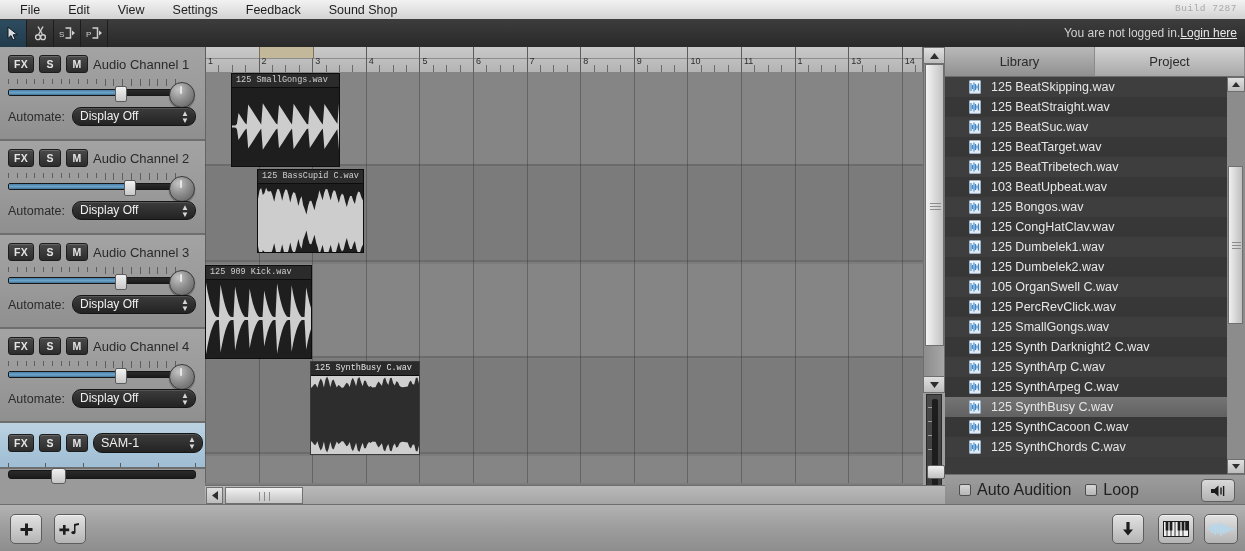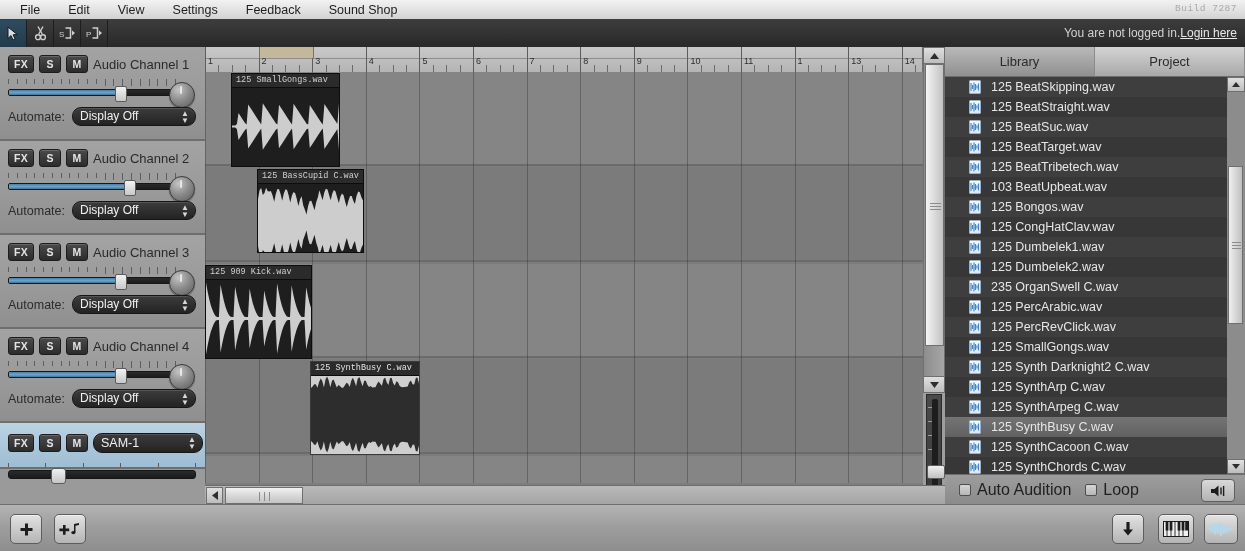--- a/index.html
+++ b/index.html
@@ -680,27 +680,21 @@
         <div class="fitem">
           <span class="ficon"><svg width="10" height="12" viewBox="0 0 10 12">
               <path d="M1 2 L1 10 M2.5 4 L2.5 8 M4 1.5 L4 10.5 M5.5 3 L5.5 9 M7 4.5 L7 7.5 M8.5 2.5 L8.5 9.5" stroke="#3f87c8" stroke-width="1.1"></path>
             </svg></span>
           <span>125 Dumbelek2.wav</span>
         </div>
         <div class="fitem">
           <span class="ficon"><svg width="10" height="12" viewBox="0 0 10 12">
               <path d="M1 2 L1 10 M2.5 4 L2.5 8 M4 1.5 L4 10.5 M5.5 3 L5.5 9 M7 4.5 L7 7.5 M8.5 2.5 L8.5 9.5" stroke="#3f87c8" stroke-width="1.1"></path>
             </svg></span>
-          <span>235 OrganSwell C.wav</span>
-        </div>
-        <div class="fitem">
-          <span class="ficon"><svg width="10" height="12" viewBox="0 0 10 12">
-              <path d="M1 2 L1 10 M2.5 4 L2.5 8 M4 1.5 L4 10.5 M5.5 3 L5.5 9 M7 4.5 L7 7.5 M8.5 2.5 L8.5 9.5" stroke="#3f87c8" stroke-width="1.1"></path>
-            </svg></span>
-          <span>125 PercArabic.wav</span>
+          <span>105 OrganSwell C.wav</span>
         </div>
         <div class="fitem">
           <span class="ficon"><svg width="10" height="12" viewBox="0 0 10 12">
               <path d="M1 2 L1 10 M2.5 4 L2.5 8 M4 1.5 L4 10.5 M5.5 3 L5.5 9 M7 4.5 L7 7.5 M8.5 2.5 L8.5 9.5" stroke="#3f87c8" stroke-width="1.1"></path>
             </svg></span>
           <span>125 PercRevClick.wav</span>
         </div>
         <div class="fitem">
           <span class="ficon"><svg width="10" height="12" viewBox="0 0 10 12">
               <path d="M1 2 L1 10 M2.5 4 L2.5 8 M4 1.5 L4 10.5 M5.5 3 L5.5 9 M7 4.5 L7 7.5 M8.5 2.5 L8.5 9.5" stroke="#3f87c8" stroke-width="1.1"></path>

